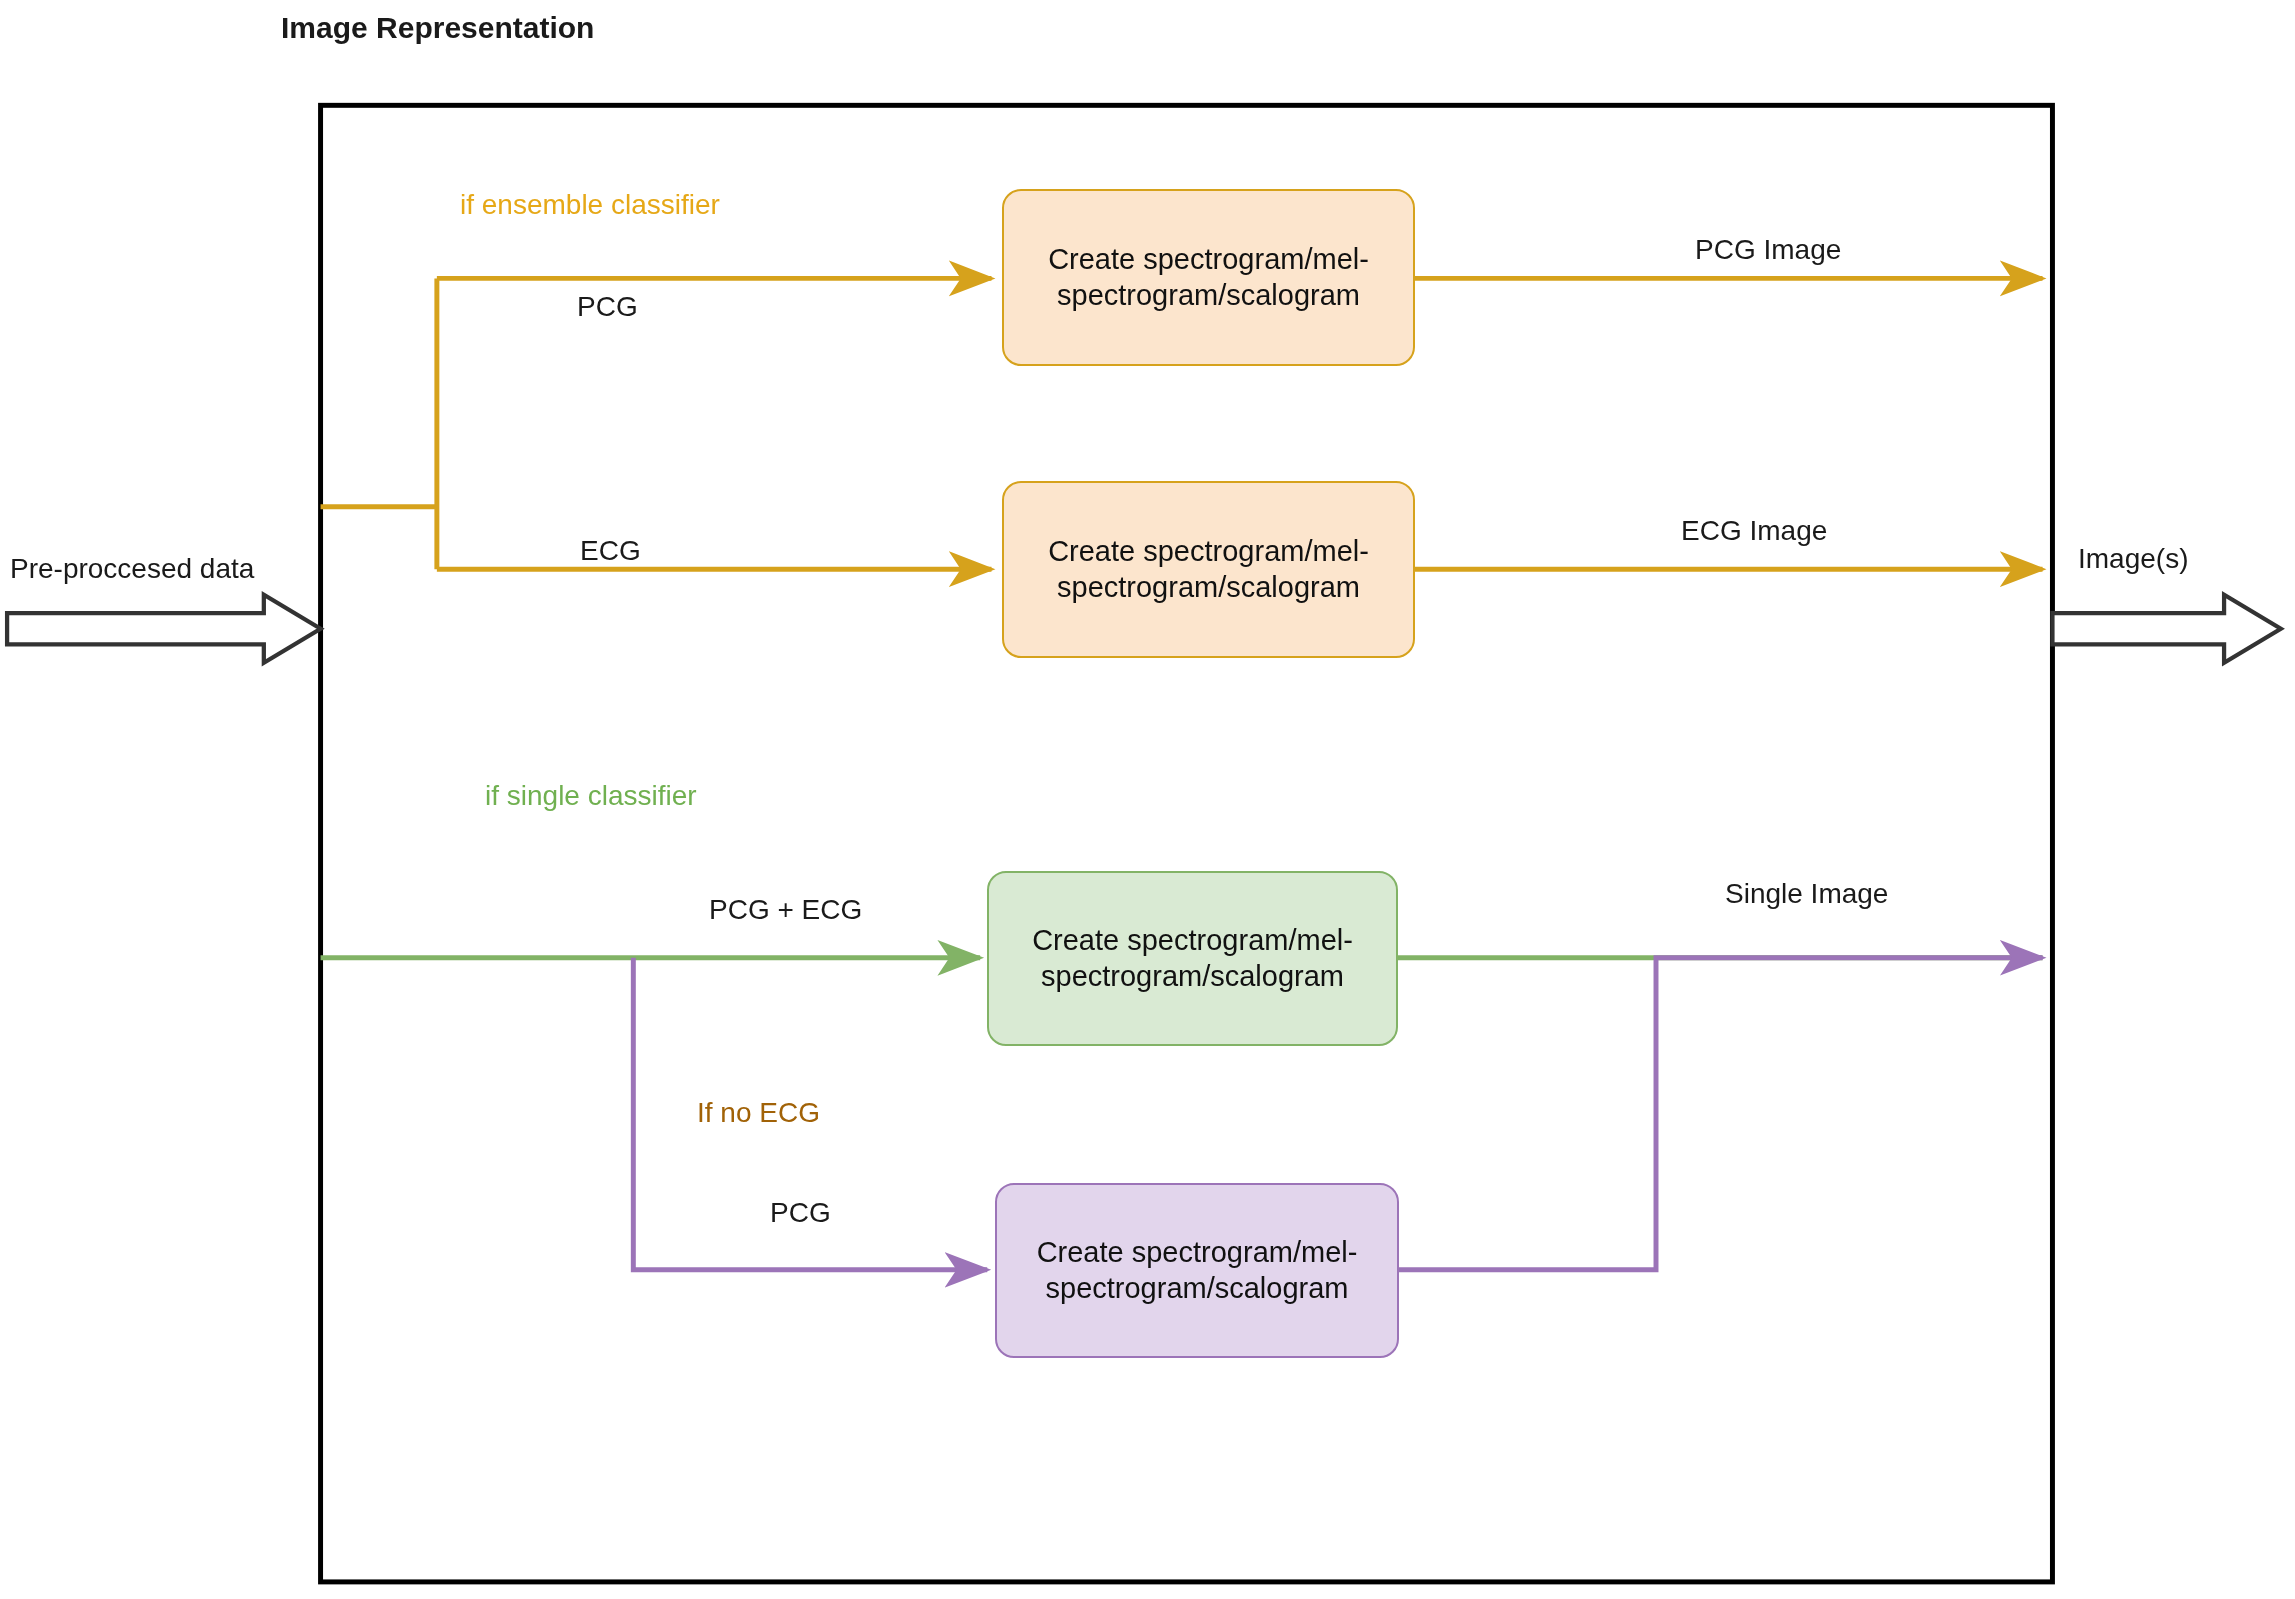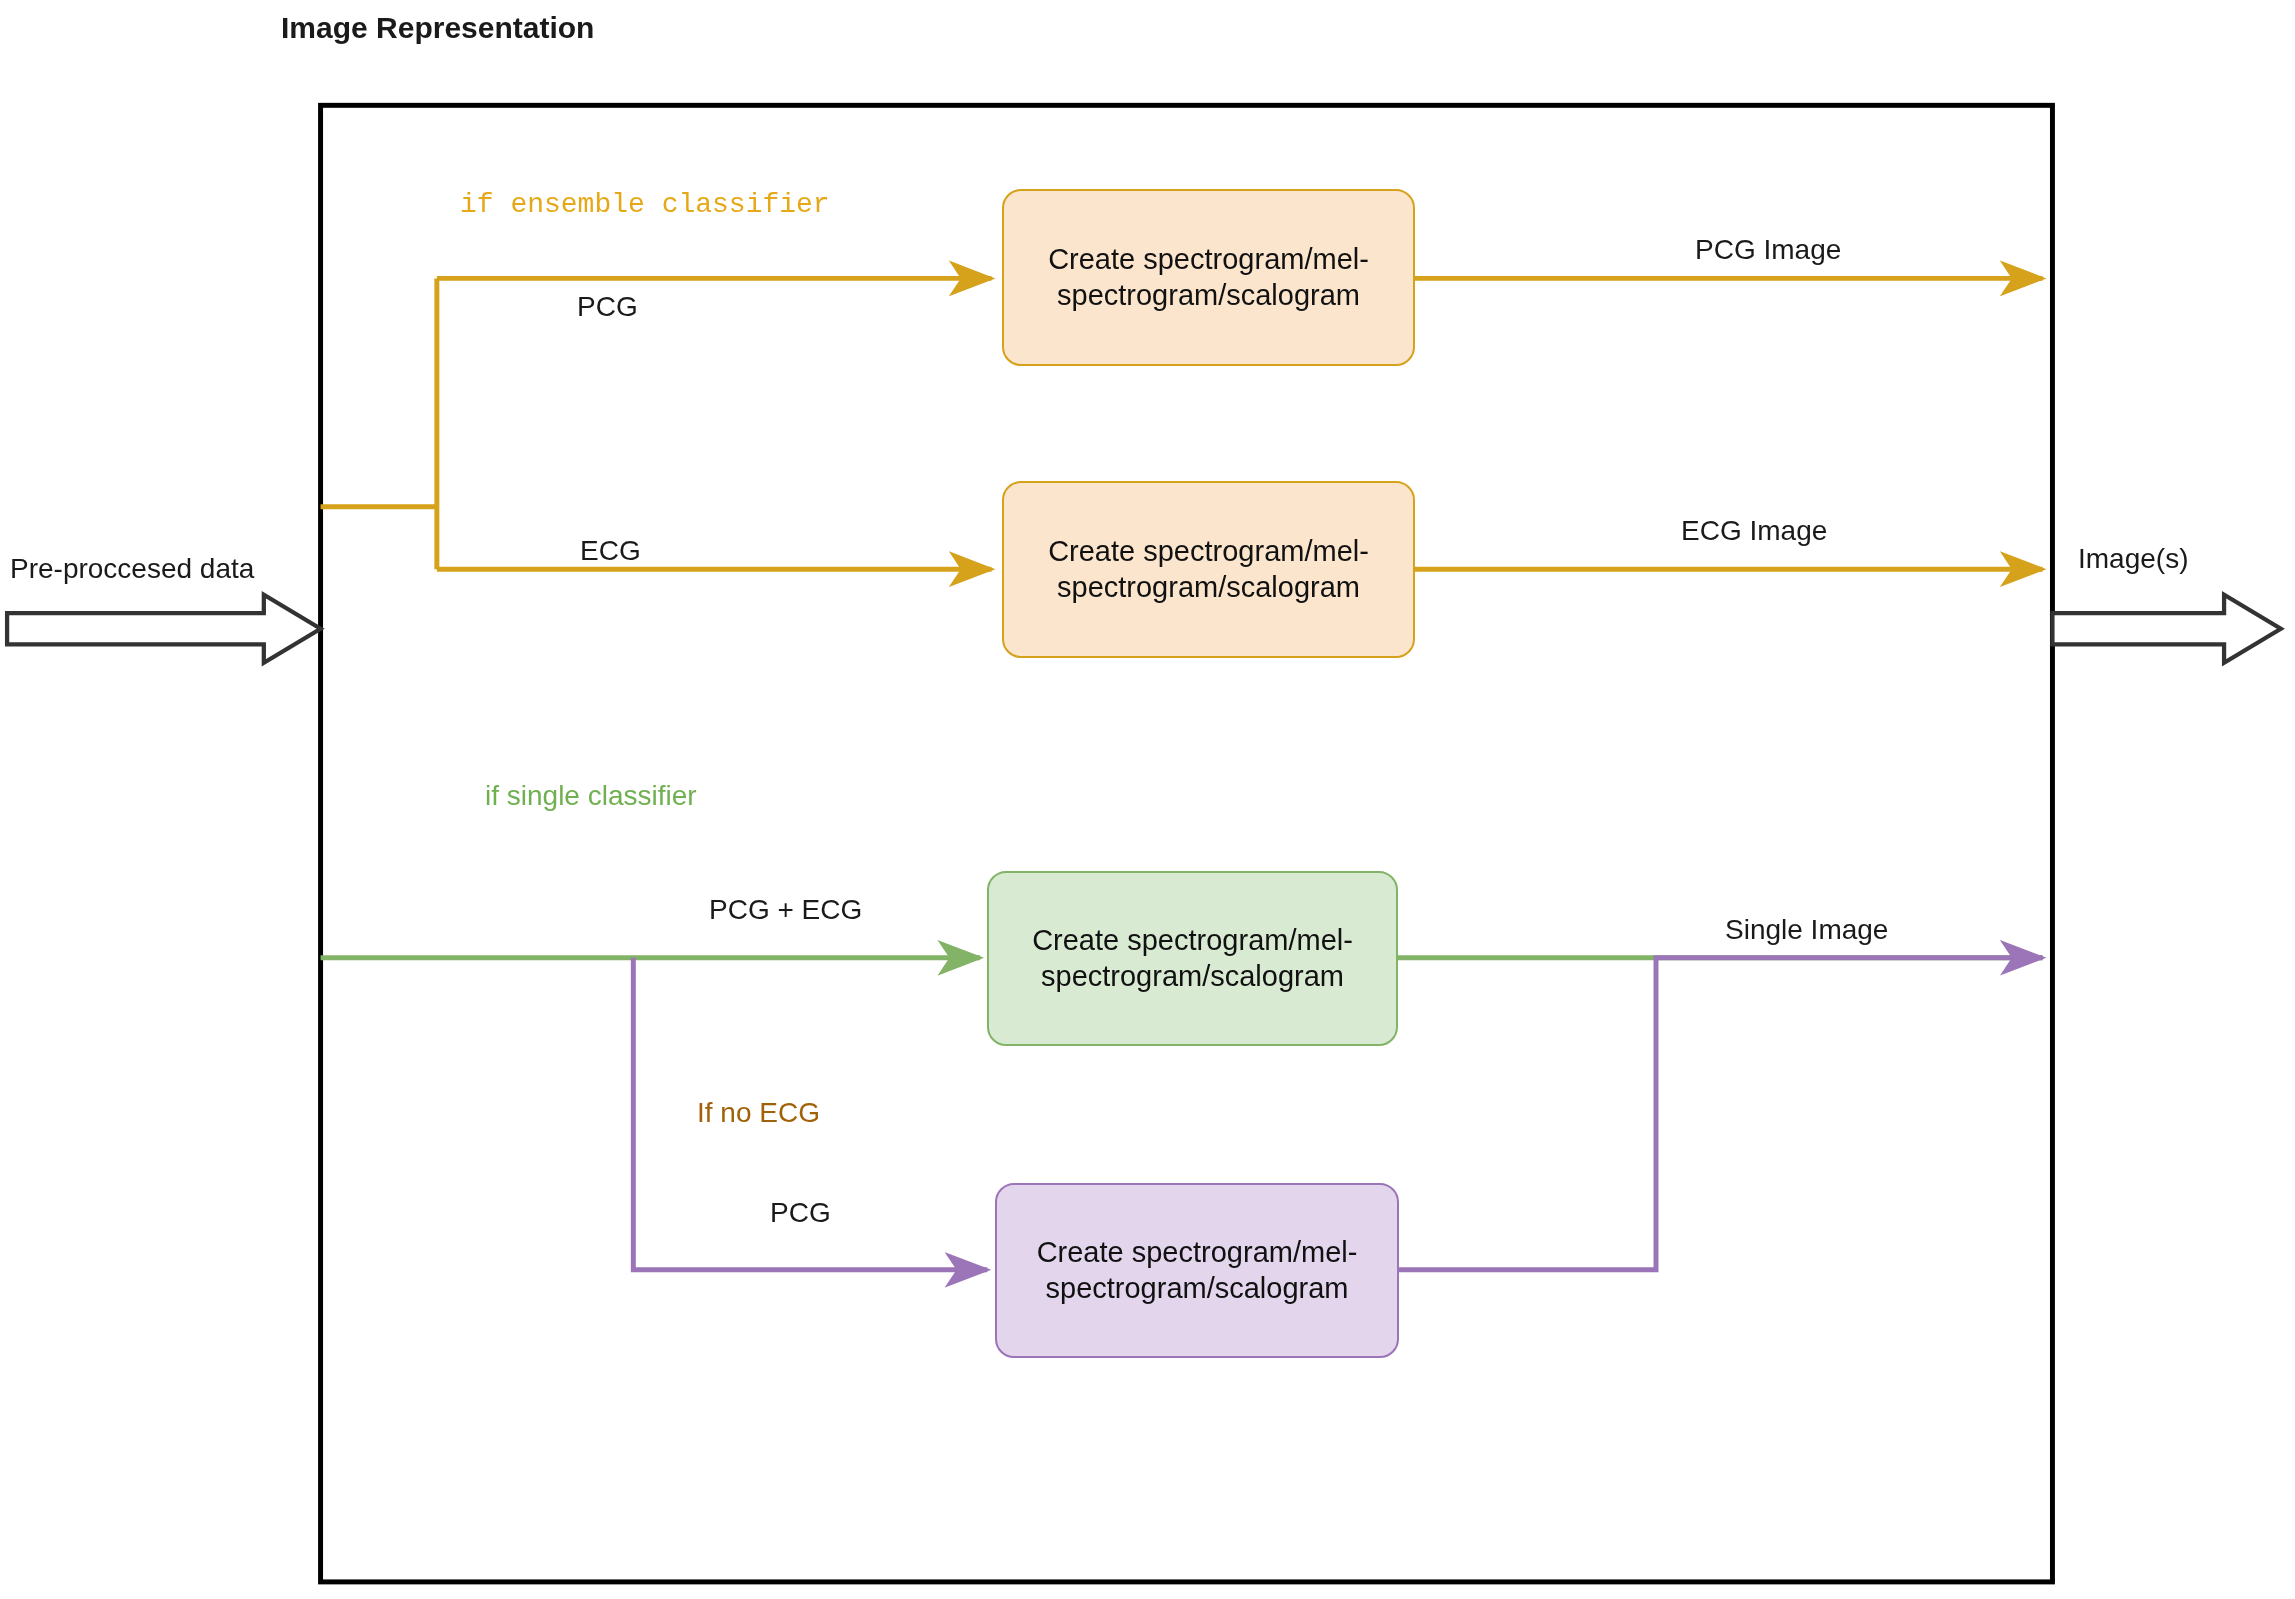--- a/index.html
+++ b/index.html
@@ -27,21 +27,21 @@
   .lbl {
     position: absolute;
     white-space: nowrap;
     color: #1a1a1a;
     font-size: 28px;
     line-height: 1.15;
   }
   .title-lbl {
     font-size: 30px;
   }
-  .cond-orange { color: #E6A817; font-family: Liberation Mono, monospace; }
+  .cond-orange { color: #E6A817; }
   .cond-green  { color: #70B050; }
   .cond-purple { color: #a16207; text-align: center; }
 
   .procbox {
     position: absolute;
     box-sizing: border-box;
     display: flex;
     align-items: center;
     justify-content: center;
     text-align: center;
@@ -117,21 +117,21 @@
   <div class="lbl cond-green" style="left:485px; top:780px;">if single classifier</div>
   <div class="lbl cond-purple" style="left:697px; top:1097px;">If no ECG</div>
 
   <div class="lbl" style="left:577px; top:291px;">PCG</div>
   <div class="lbl" style="left:580px; top:535px;">ECG</div>
   <div class="lbl" style="left:709px; top:894px;">PCG + ECG</div>
   <div class="lbl" style="left:770px; top:1197px;">PCG</div>
 
   <div class="lbl" style="left:1695px; top:234px;">PCG Image</div>
   <div class="lbl" style="left:1681px; top:515px;">ECG Image</div>
-  <div class="lbl" style="left:1725px; top:914px;">Single Image</div>
+  <div class="lbl" style="left:1725px; top:878px;">Single Image</div>
 
   <div class="procbox box-orange" style="left:1002px; top:189px; width:413px; height:177px;">
     <div>
       <span>Create spectrogram/mel-</span><br>
       <span>spectrogram/scalogram</span>
     </div>
   </div>
 
   <div class="procbox box-orange" style="left:1002px; top:481px; width:413px; height:177px;">
     <div>

